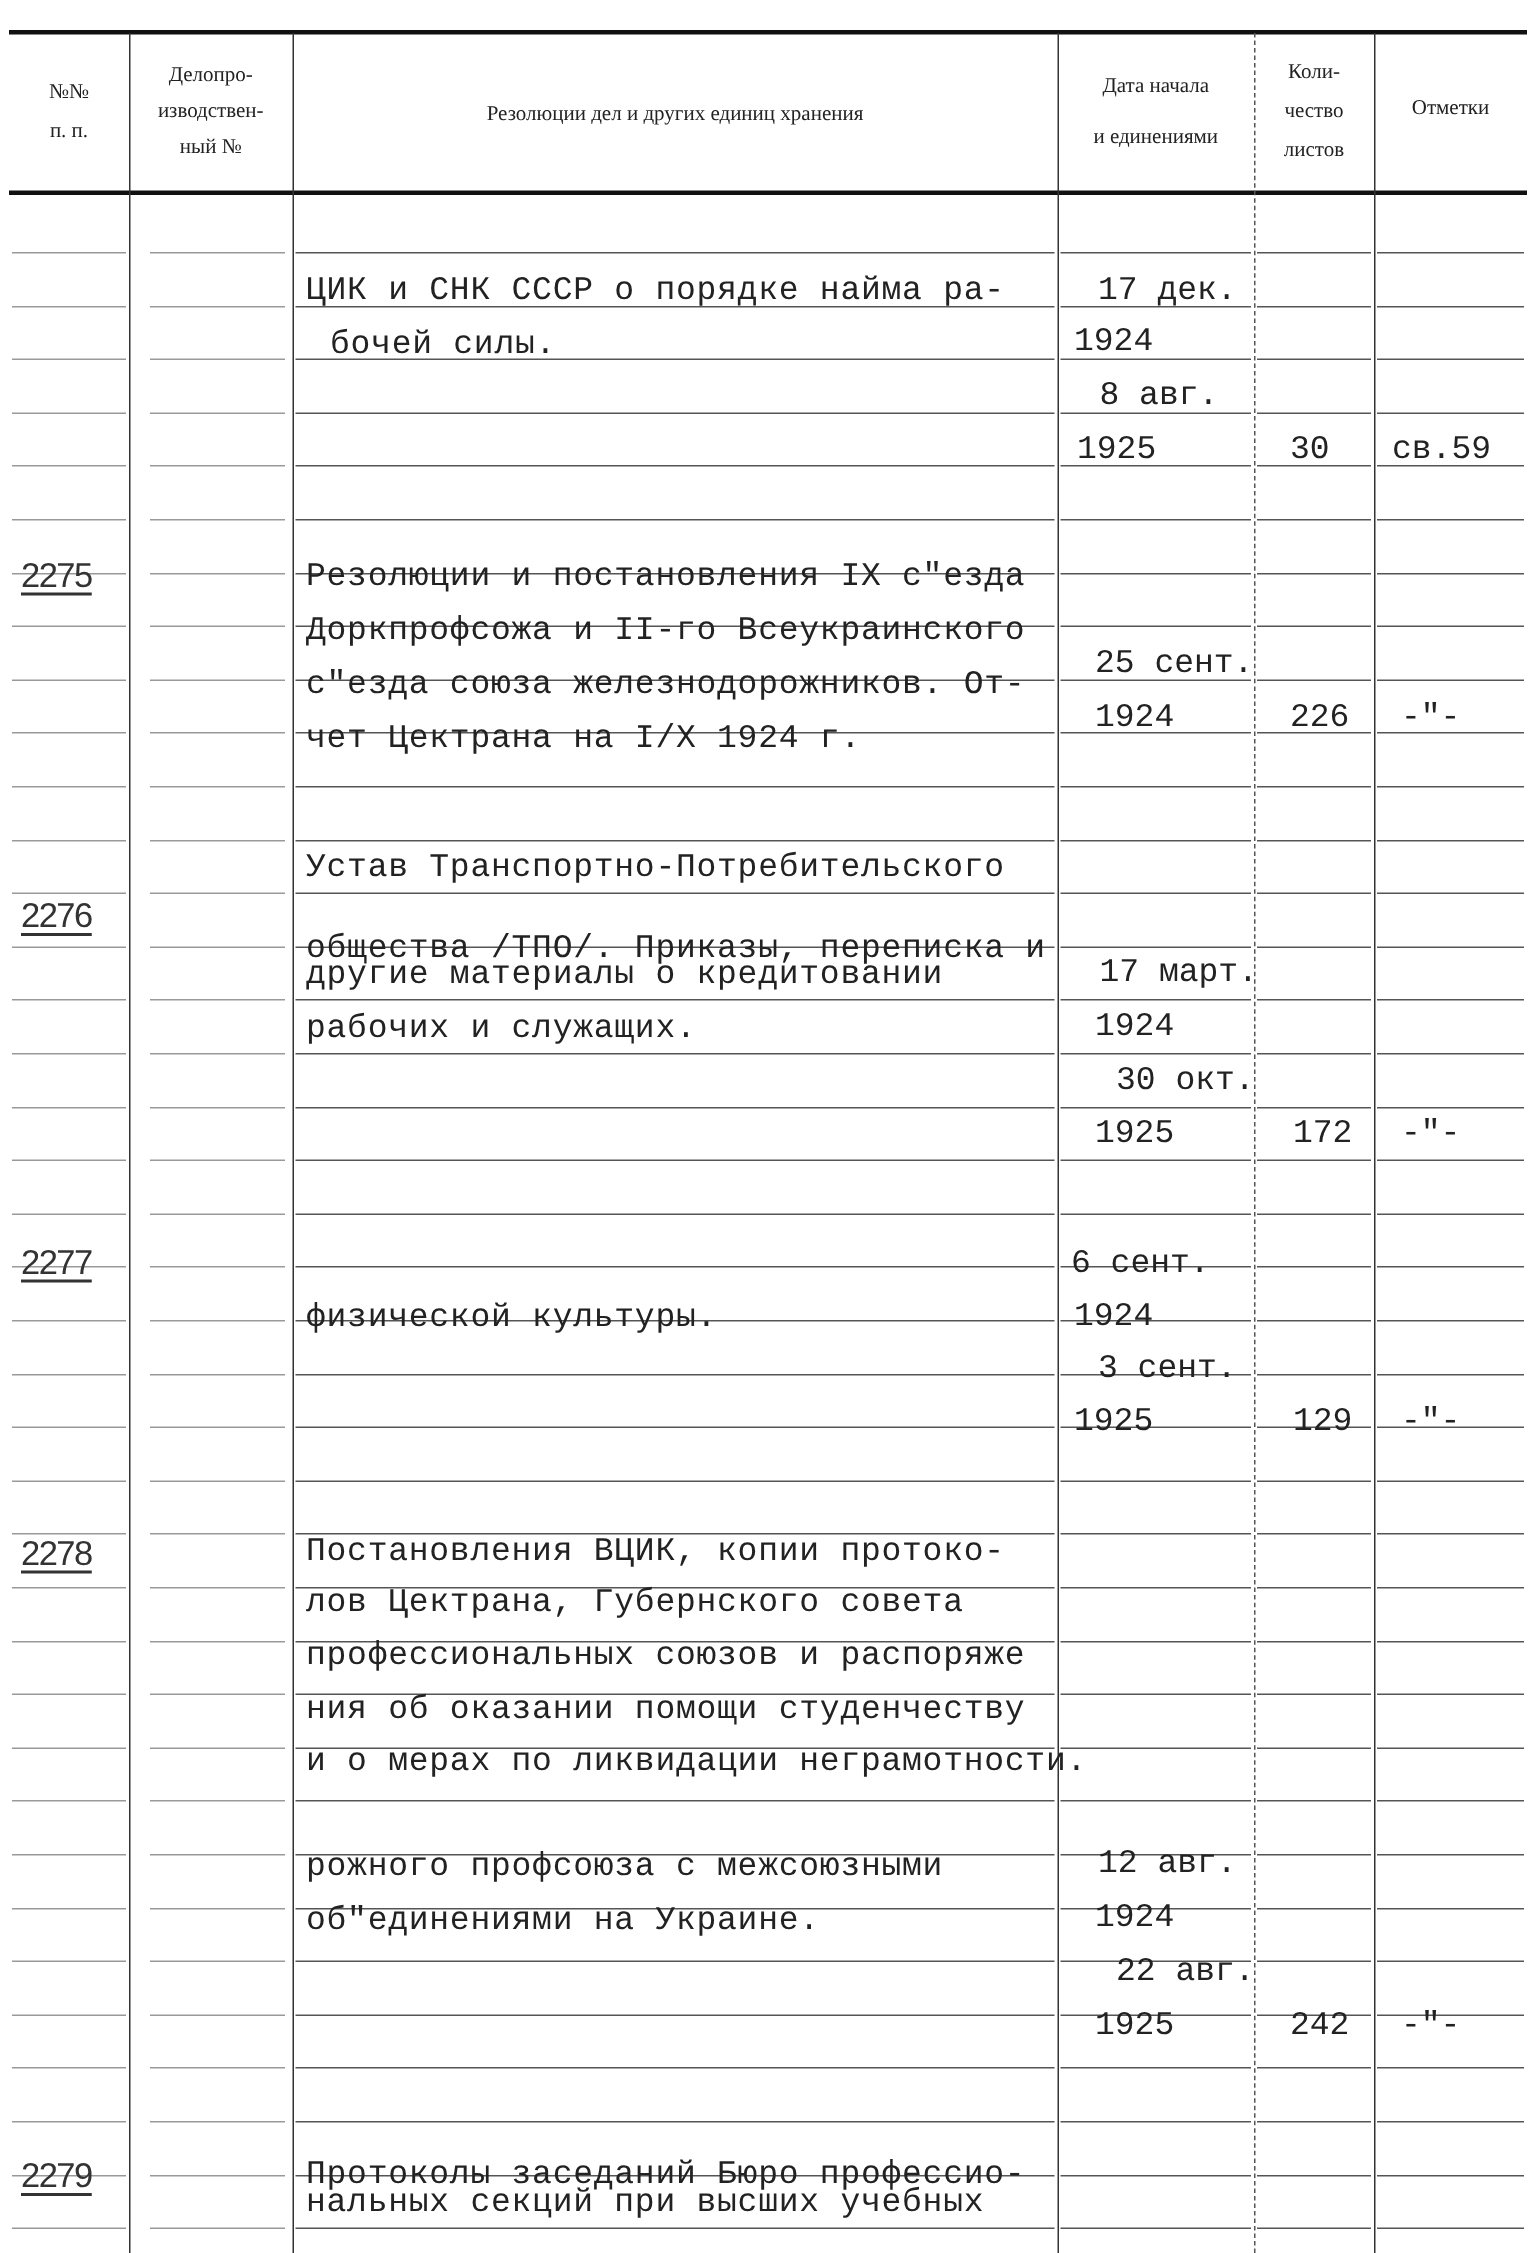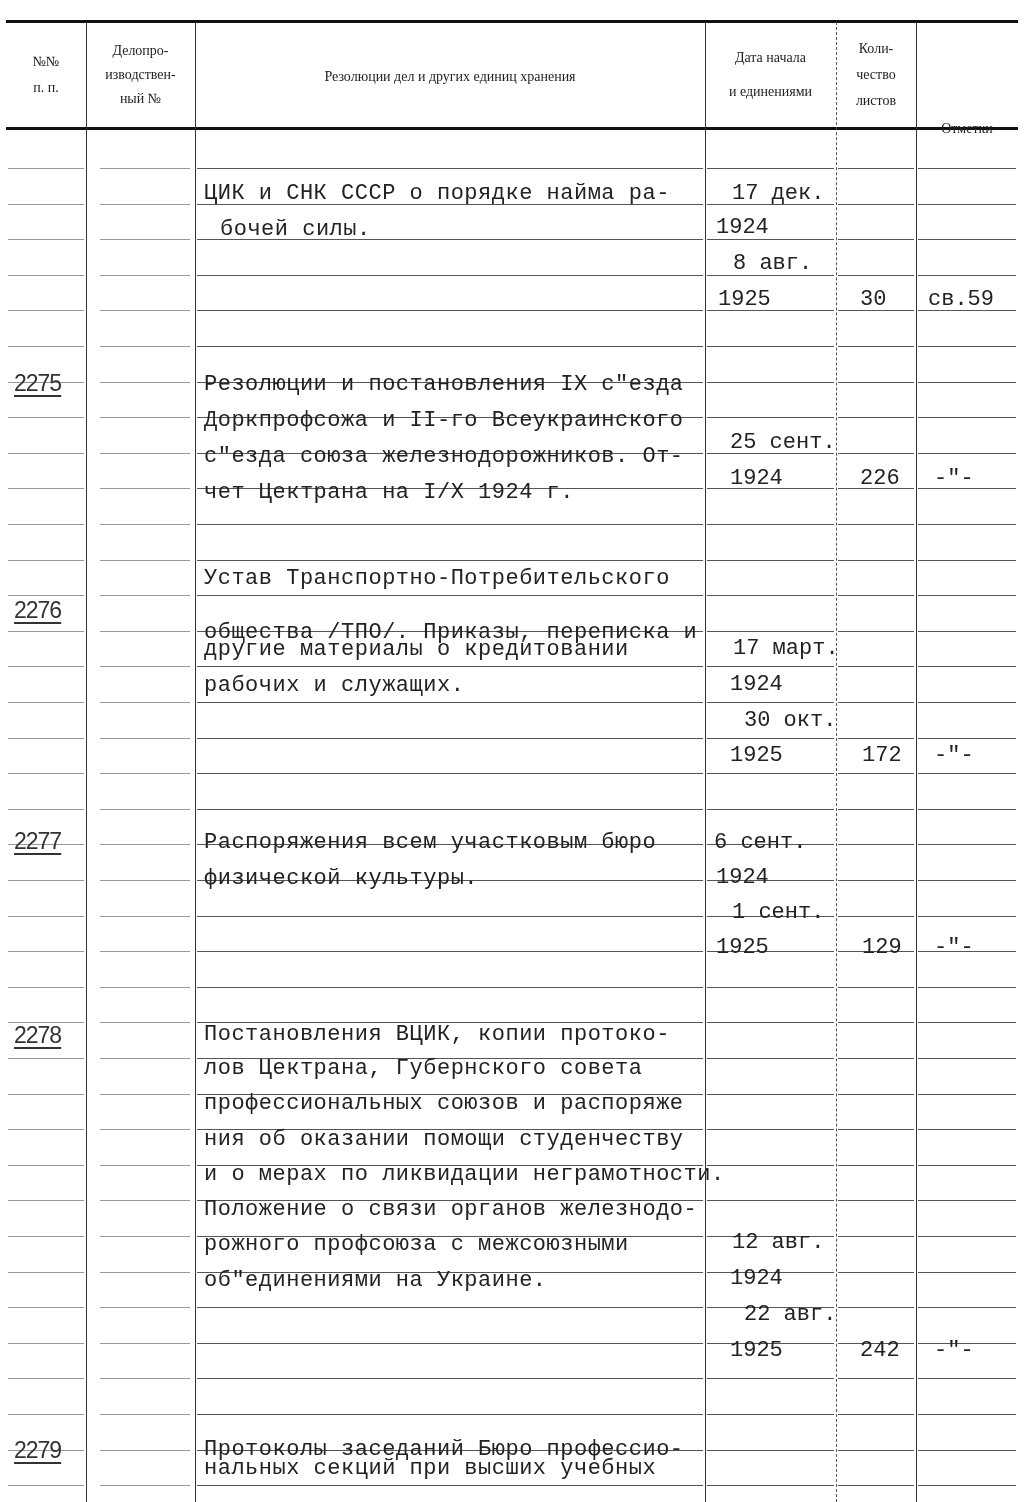--- a/index.html
+++ b/index.html
@@ -52,21 +52,21 @@
         <div>и единениями</div>
       </div>
   </div>
   <div class="hdr" style="left:836px;width:80px">
     <div>
         <div>Коли-</div>
         <div>чество</div>
         <div>листов</div>
       </div>
   </div>
-  <div class="hdr" style="left:916px;width:102px;align-items:flex-end;padding-top:52px;height:66px">
+  <div class="hdr" style="left:916px;width:102px;align-items:flex-start;padding-top:36px;height:66px">
     <span>Отметки</span>
   </div>
 
   <div id="rules">
       <div class="ruled light" style="left: 8px; width: 76px; top: 168px;"></div>
       <div class="ruled light" style="left: 100px; width: 90px; top: 168px;"></div>
       <div class="ruled" style="left: 197px; width: 506px; top: 168px;"></div>
       <div class="ruled" style="left: 707px; width: 127px; top: 168px;"></div>
       <div class="ruled" style="left: 838px; width: 76px; top: 168px;"></div>
       <div class="ruled" style="left: 918px; width: 98px; top: 168px;"></div>
@@ -319,36 +319,34 @@
   <div class="tw" style="left:204px;top:637px">другие материалы о кредитовании</div>
   <div class="tw" style="left:204px;top:673px">рабочих и служащих.</div>
   <div class="date" style="left:733px;top:636px">17 март.</div>
   <div class="date" style="left:730px;top:672px">1924</div>
   <div class="date" style="left:744px;top:708px">30 окт.</div>
   <div class="date" style="left:730px;top:743px">1925</div>
   <div class="count" style="left:862px;top:743px">172</div>
   <div class="note" style="left:934px;top:743px">-"-</div>
 
   <div class="num" style="left:14px;top:828px">2277</div>
-  <div class="tw" style="left:204px;top:830px">Распоряжения всем участковым бюро</div>
   <div class="tw" style="left:204px;top:866px">физической культуры.</div>
   <div class="date" style="left:714px;top:830px">6 сент.</div>
   <div class="date" style="left:716px;top:865px">1924</div>
-  <div class="date" style="left:732px;top:900px">1 сент.</div>
+  <div class="date" style="left:732px;top:900px">3 сент.</div>
   <div class="date" style="left:716px;top:935px">1925</div>
   <div class="count" style="left:862px;top:935px">129</div>
   <div class="note" style="left:934px;top:935px">-"-</div>
 
   <div class="num" style="left:14px;top:1022px">2278</div>
   <div class="tw" style="left:204px;top:1022px">Постановления ВЦИК, копии протоко-</div>
   <div class="tw" style="left:204px;top:1056px">лов Цектрана, Губернского совета</div>
   <div class="tw" style="left:204px;top:1091px">профессиональных союзов и распоряже</div>
   <div class="tw" style="left:204px;top:1162px">и о мерах по ликвидации неграмотности.</div>
   <div class="tw" style="left:204px;top:1127px">ния об оказании помощи студенчеству</div>
-  <div class="tw" style="left:204px;top:1197px">Положение о связи органов железнодо-</div>
   <div class="tw" style="left:204px;top:1232px">рожного профсоюза с межсоюзными</div>
   <div class="tw" style="left:204px;top:1268px">об"единениями на Украине.</div>
   <div class="date" style="left:732px;top:1230px">12 авг.</div>
   <div class="date" style="left:730px;top:1266px">1924</div>
   <div class="date" style="left:744px;top:1302px">22 авг.</div>
   <div class="date" style="left:730px;top:1338px">1925</div>
   <div class="count" style="left:860px;top:1338px">242</div>
   <div class="note" style="left:934px;top:1338px">-"-</div>
 
   <div class="num" style="left:14px;top:1437px">2279</div>

